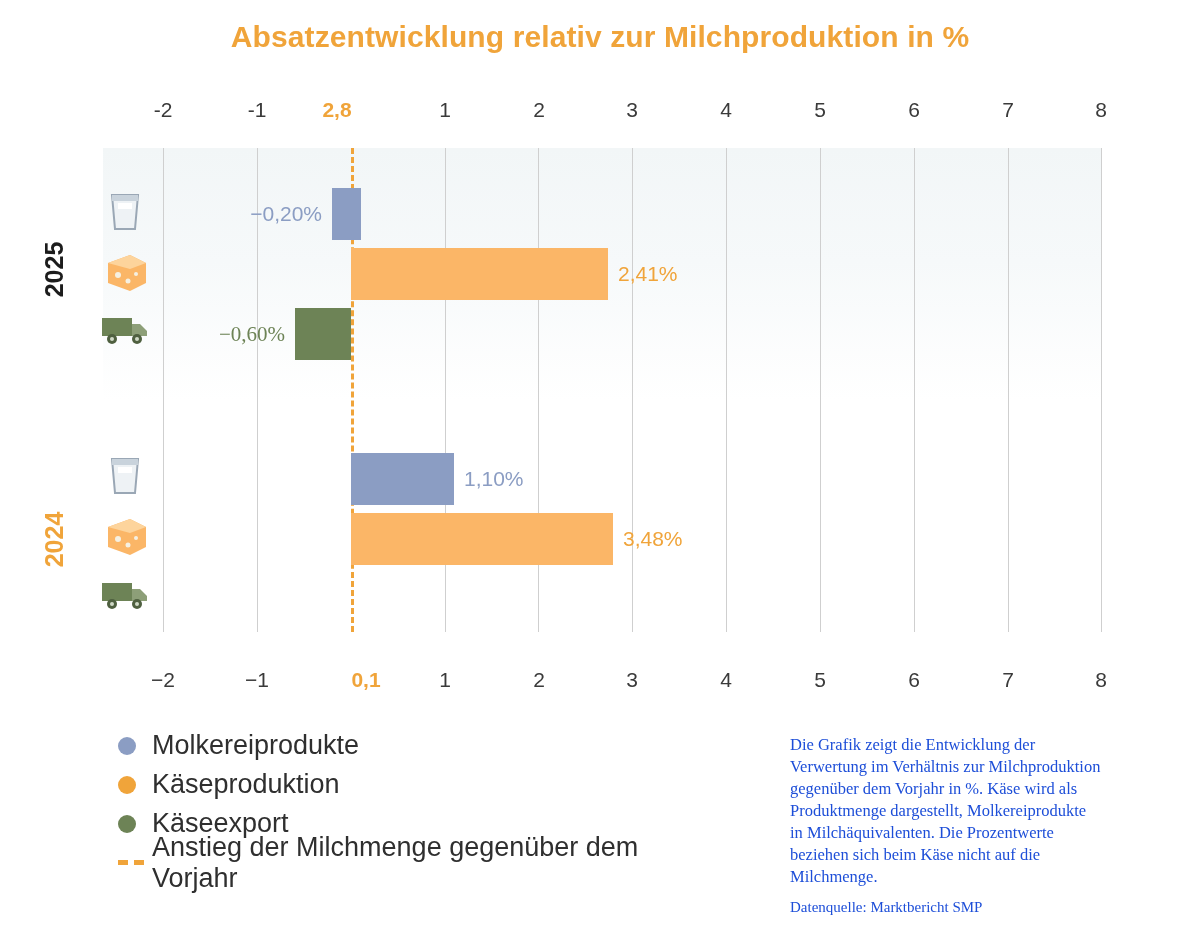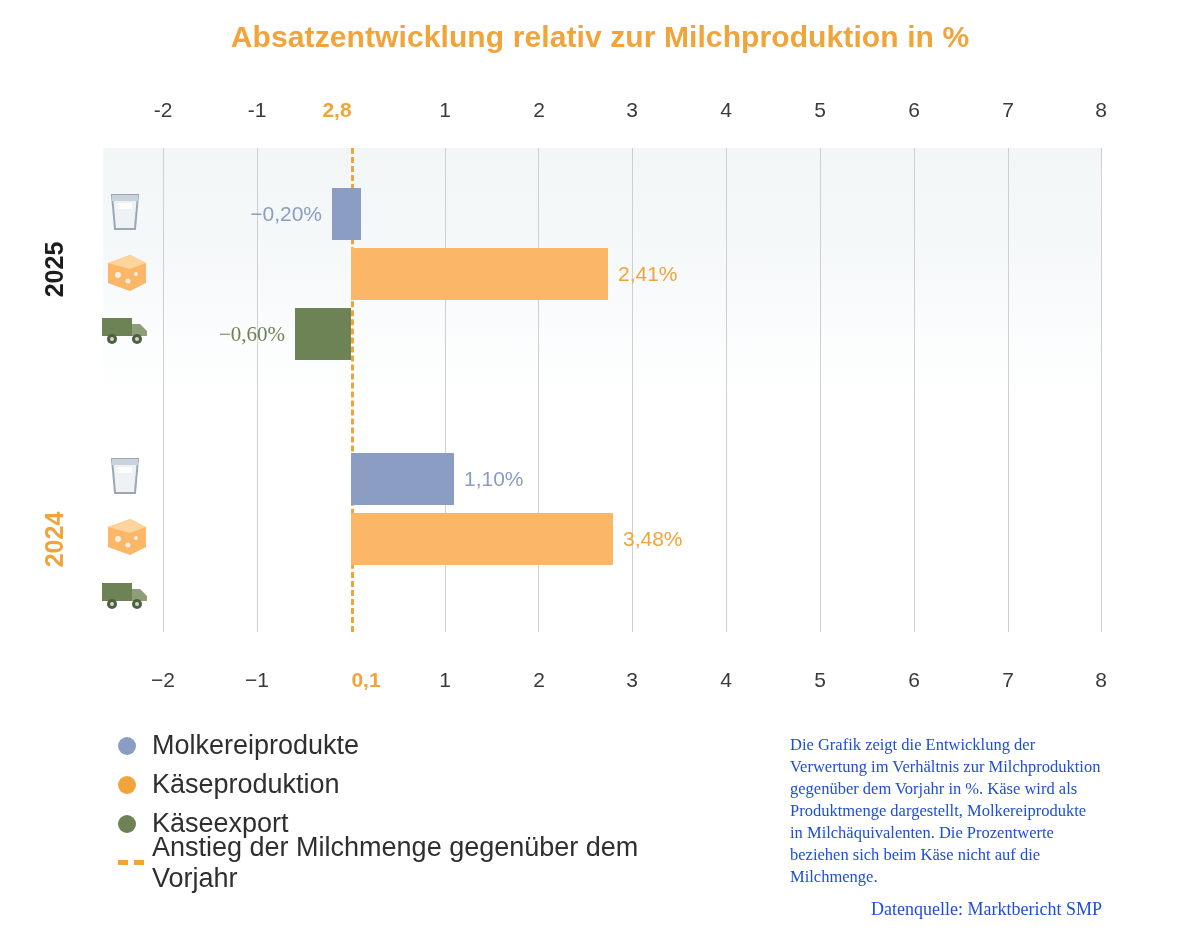--- a/index.html
+++ b/index.html
@@ -111,21 +111,21 @@
   .legend-dash-wrap { width:34px; display:flex; align-items:center; flex:0 0 auto; }
 
   
   #note {
     position:absolute; left:790px; top:734px; width:312px;
     font-family:"Liberation Serif", serif;
     font-size:16.5px; line-height:1.33; color:#1d4ed8;
     text-align:left;
   }
   #note-source {
-    margin-top:10px; font-size:18px;text-align:right;
+    margin-top:10px; font-size:15px;
   }
 </style>
 </head>
 <body>
 
 <div id="chart-title">Absatzentwicklung relativ zur Milchproduktion in %</div>
 
 <div class="axis-row" id="axis-top">
   <span class="tick" style="left:163px">-2</span>
   <span class="tick" style="left:257px">-1</span>

